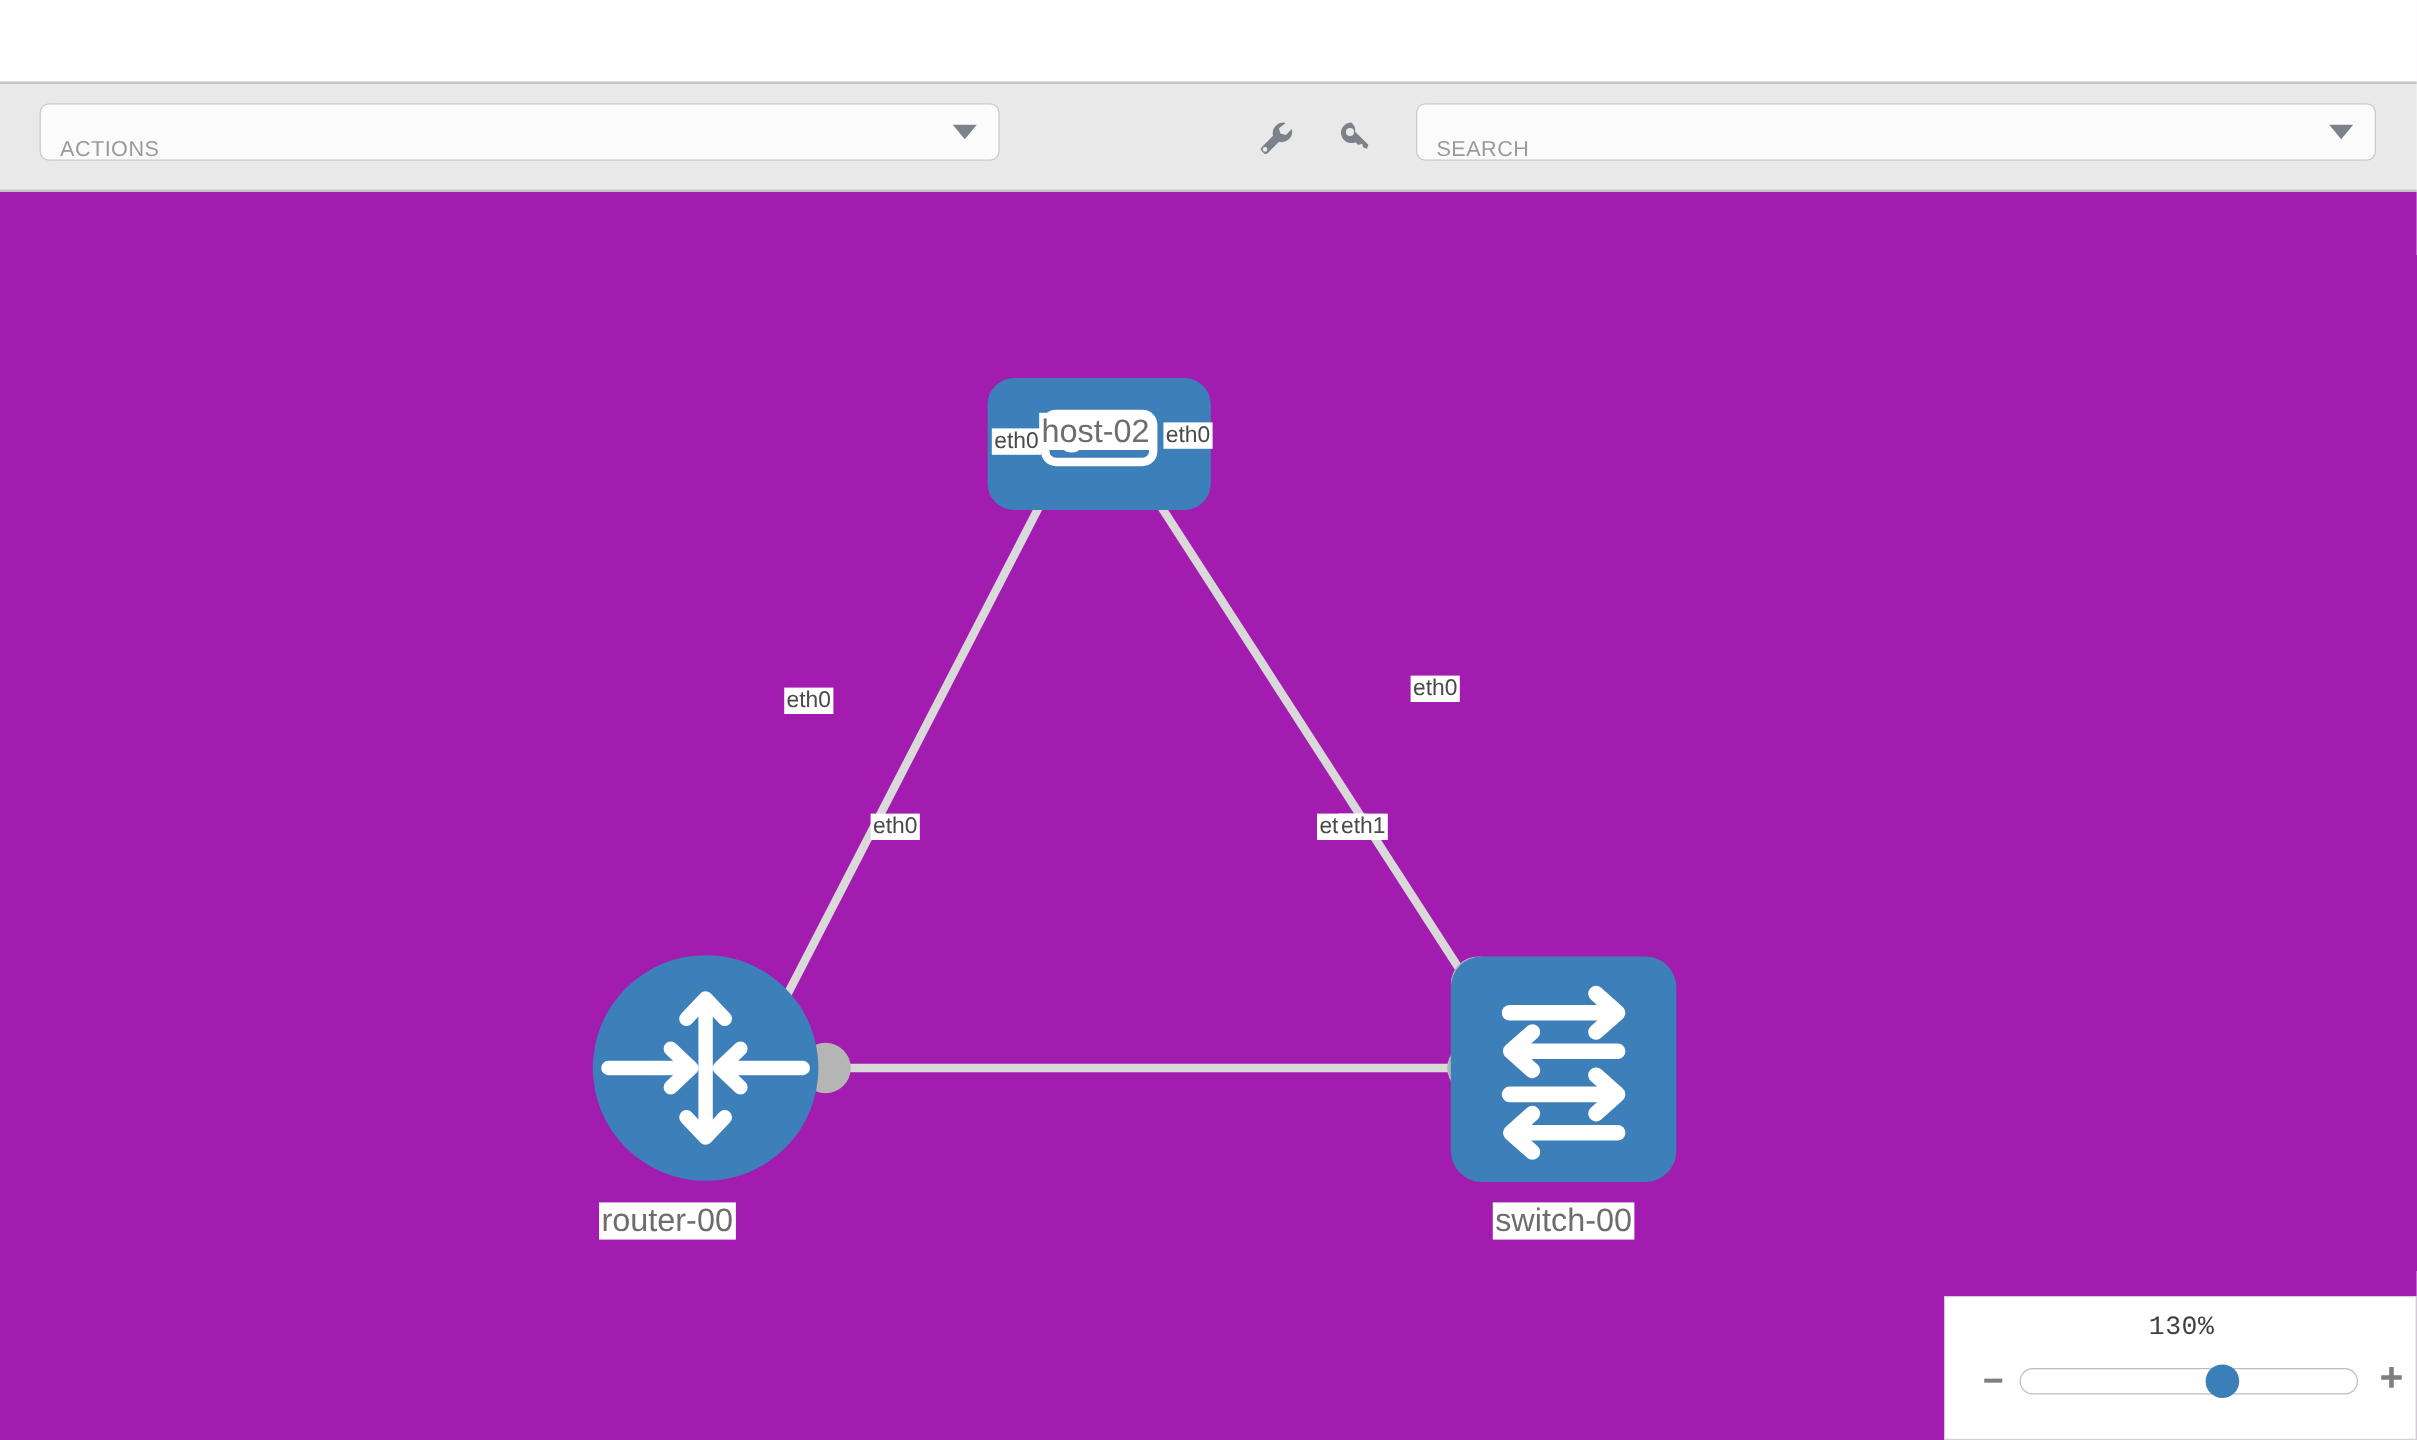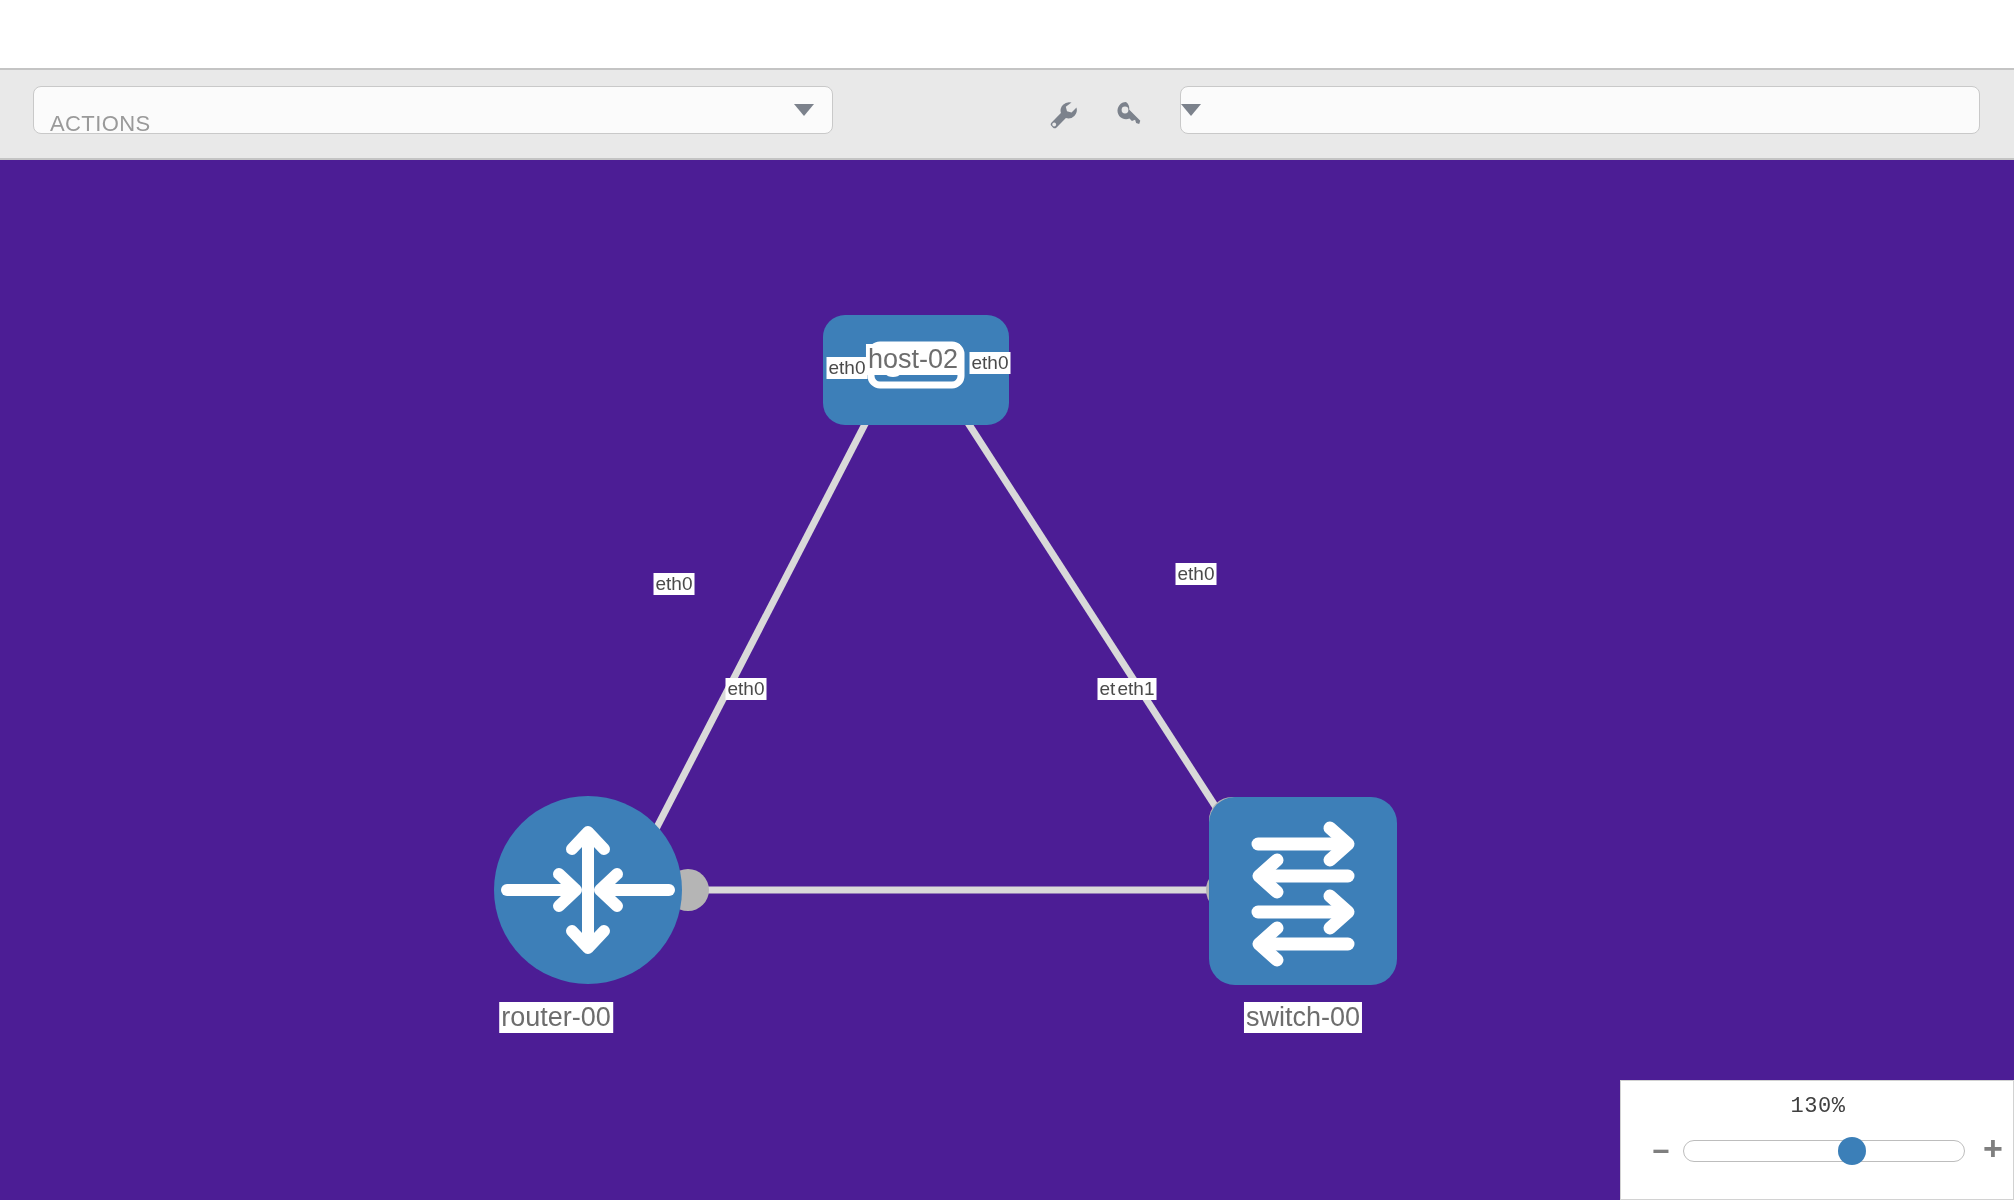--- a/index.html
+++ b/index.html
@@ -69,21 +69,21 @@
     position: absolute;
     background: #fbfbfb;
     border: 1px solid #c9c9c9;
     border-radius: 8px;
     height: 48px;
     display: flex;
     align-items: center;
     cursor: pointer;
   }
   .select-box .sel-label {
-    font-size: 22px;
+    font-size: 18px;
     color: #9a9a9a;
     padding-left: 16px;
     letter-spacing: 0.4px;
     flex: 1;
     white-space: nowrap;
     margin-top: 28px;
   }
   .caret {
     width: 0; height: 0;
     border-left: 10px solid transparent;
@@ -105,21 +105,21 @@
   #wrench-btn { left: 1042px; }
   #key-btn    { left: 1110px; }
   .tool-icon svg { display: block; }
 
   
   .canvas {
     position: absolute;
     left: 0; top: 160px;
     width: 2014px;
     height: 1040px;
-    background: #4c1d95;
+    background: #a21caf;
     overflow: hidden;
   }
   .canvas svg.topology {
     position: absolute;
     left: 0; top: 0;
     width: 2014px;
     height: 1040px;
   }
 
   
@@ -225,20 +225,21 @@
     </div>
 
     <div class="tool-icon" id="key-btn">
       <svg width="40" height="40" viewBox="0 0 40 40">
         <path d="M16 8 a8.6 8.6 0 1 0 3.5 16.5 l2.4 2.4 3.2 -1.1 1 3.1 3.1 1 1.1 -3.2 -11 -11 A8.6 8.6 0 0 0 16 8 z" fill="#7c828c"></path>
         <circle cx="15" cy="16" r="3.4" fill="#e9e9e9"></circle>
       </svg>
     </div>
 
     <div class="select-box" id="search-select">
+      <span class="sel-label">SEARCH</span>
       <span class="caret"></span>
     </div>
   </div>
 
   <div class="canvas">
 
     <svg class="topology" viewBox="0 0 2014 1040">
 
       <g>
         <line x1="880" y1="235" x2="640" y2="700" stroke="#d9d9d9" stroke-width="7"></line>

